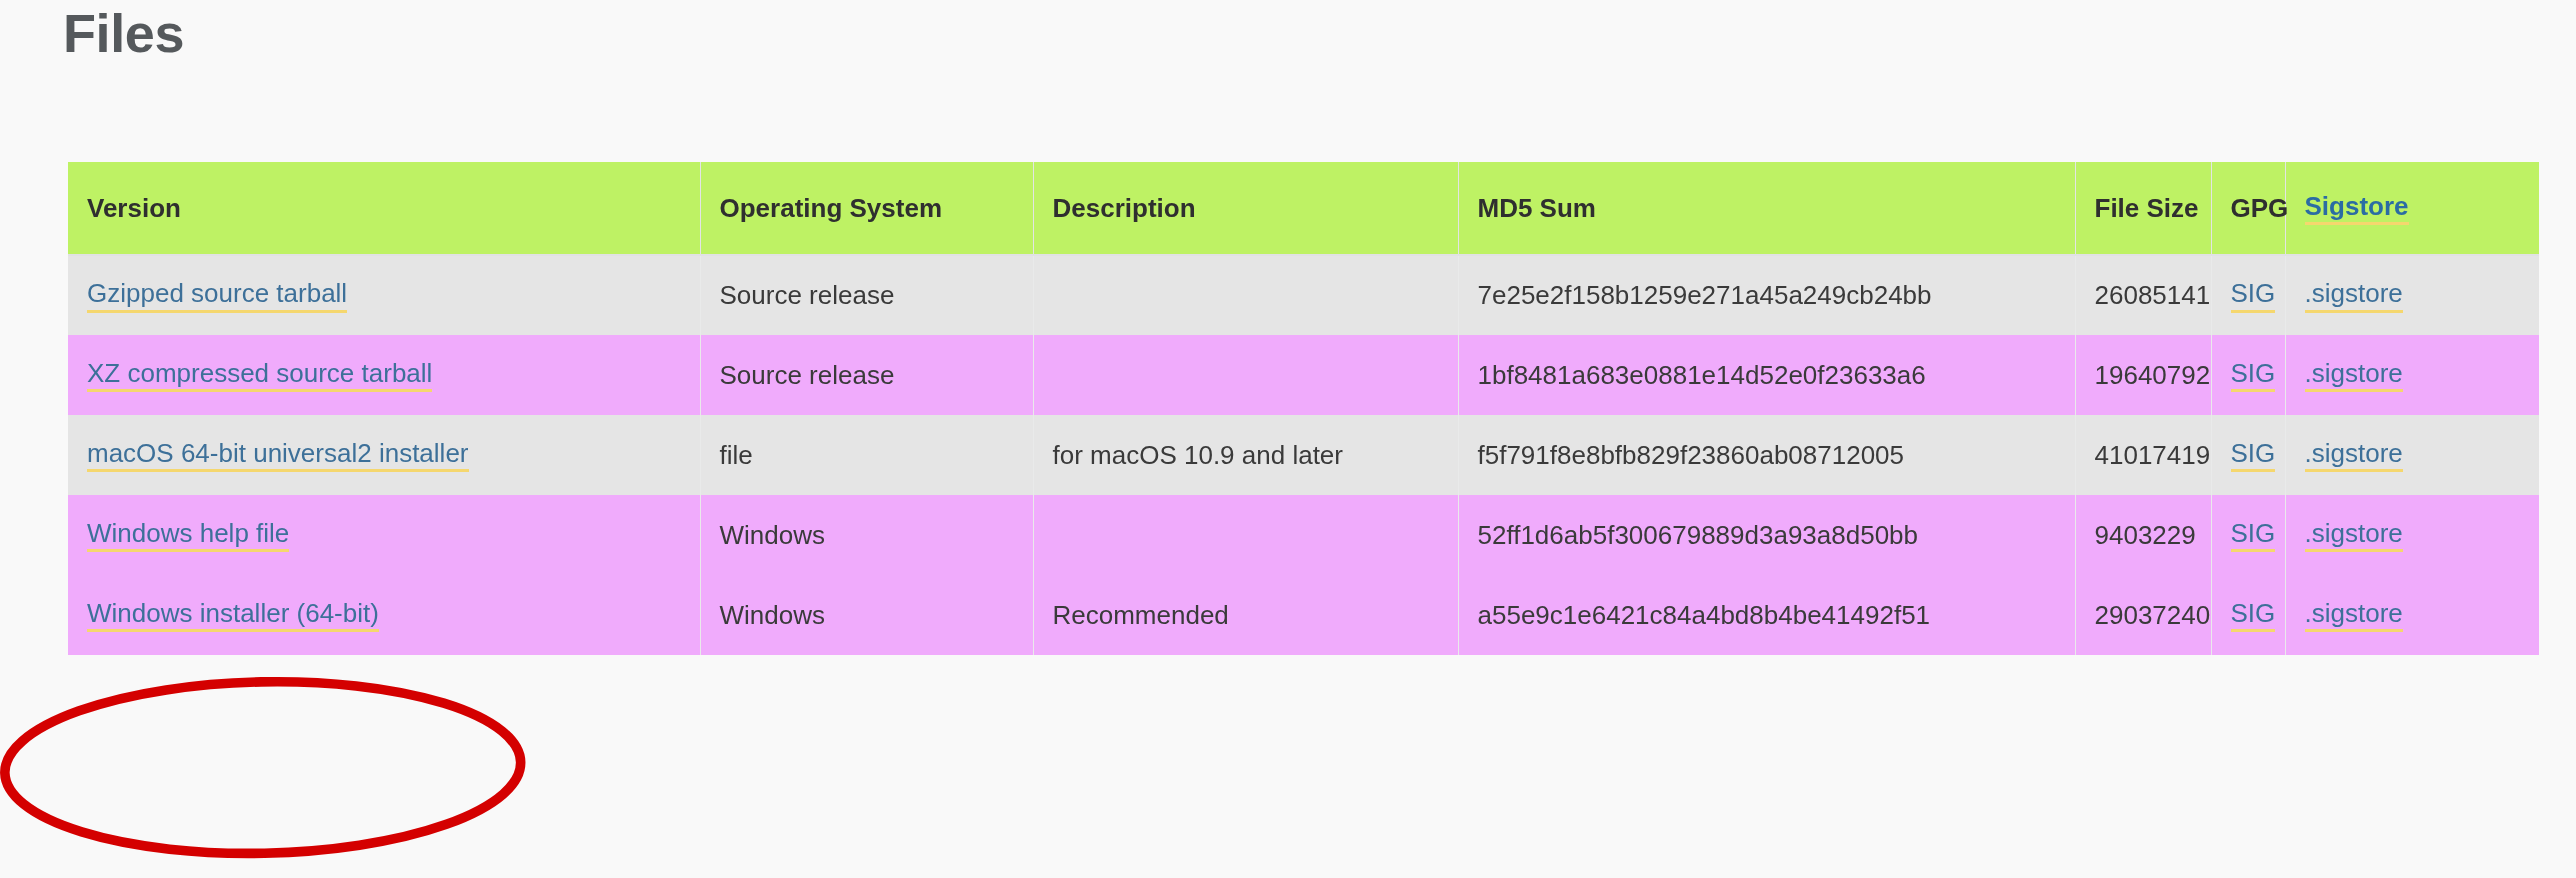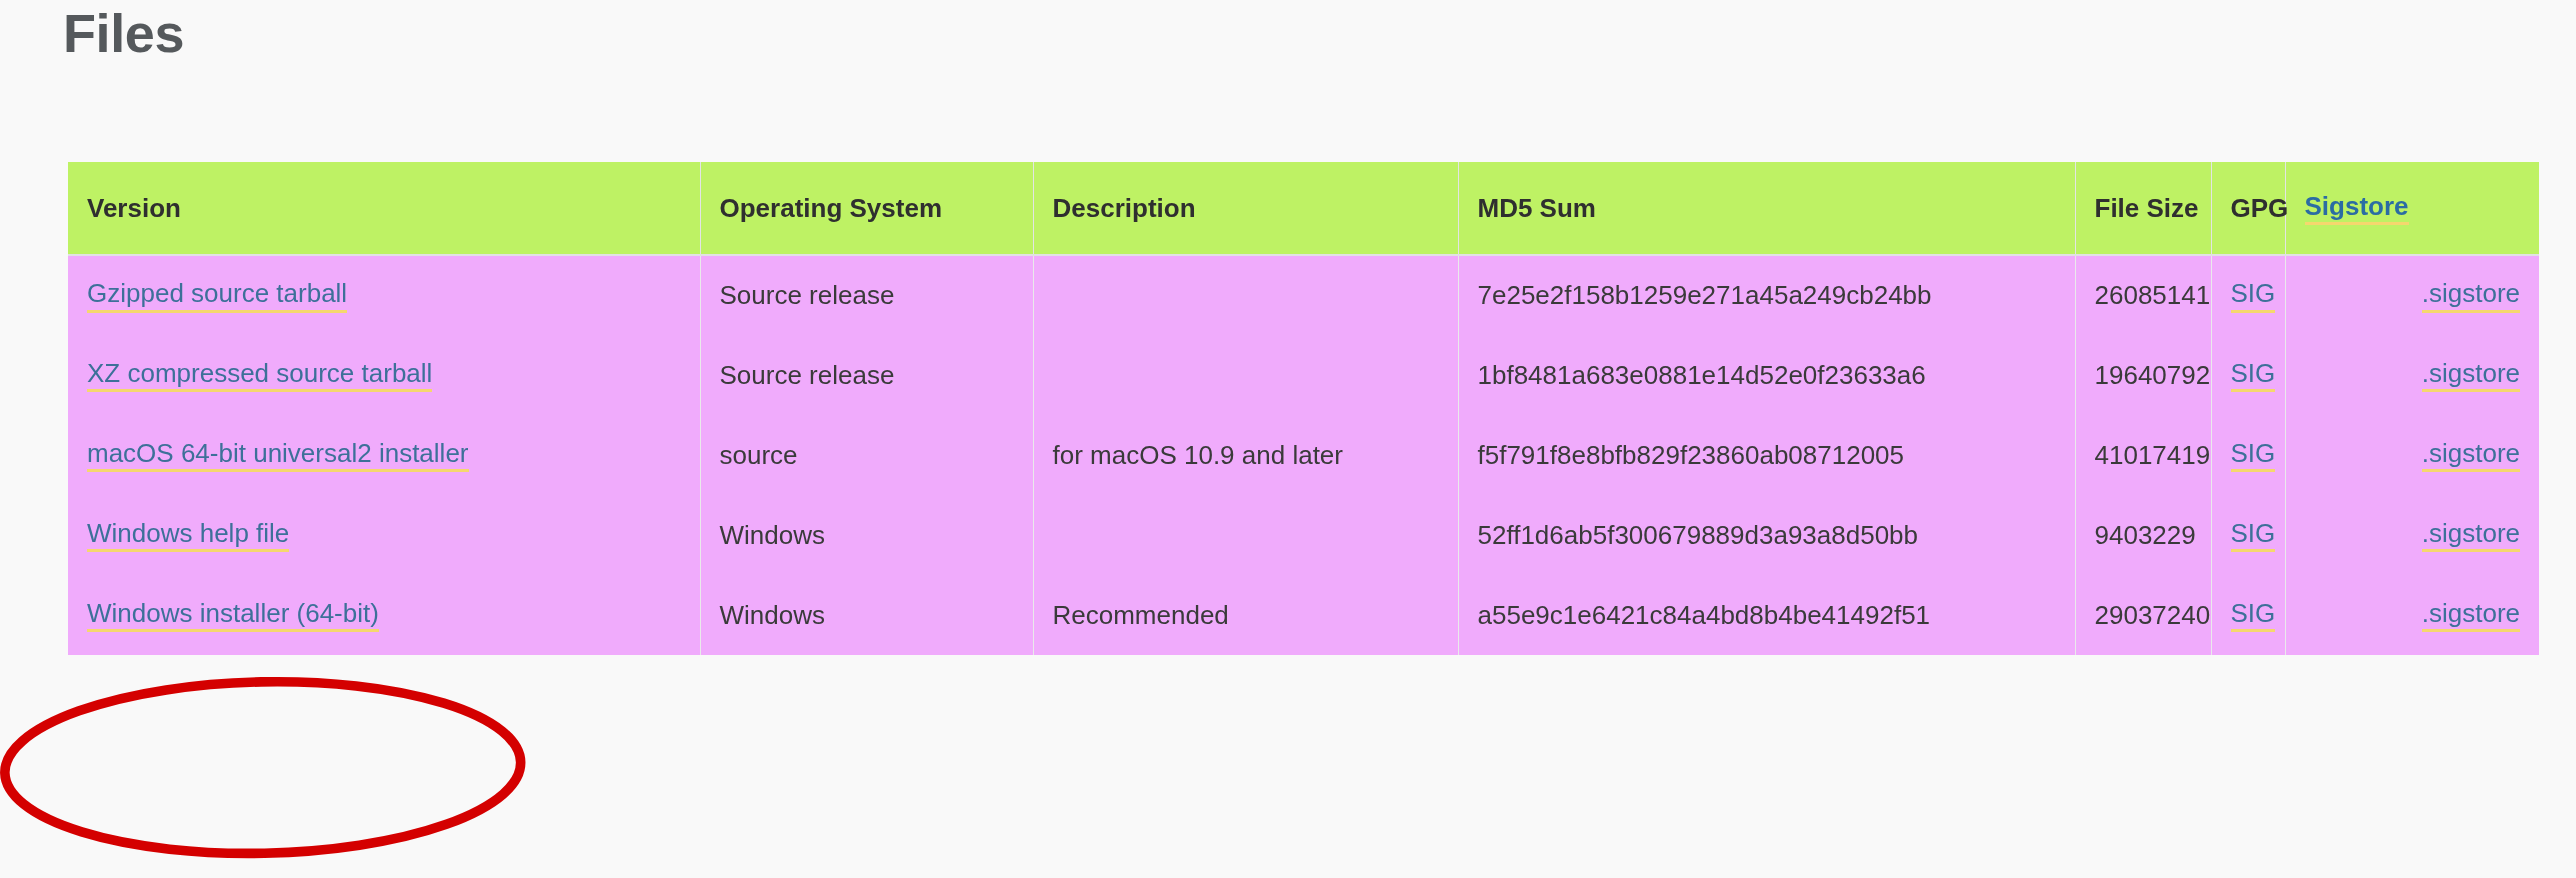--- a/index.html
+++ b/index.html
@@ -80,23 +80,23 @@
     padding: 14px 19px 14px 19px;
     border-right: 1.8px solid #e9eaea;
     vertical-align: middle;
     height: 80px;
     box-sizing: border-box;
     font-size: 26px;
     color: #3a3a3a;
     white-space: nowrap;
     overflow: hidden;
   }
-  table.files tbody td:last-child { border-right: none; text-align: right; }
-
-  table.files tbody tr.row-odd  td { background: #f0abfc; }
+  table.files tbody td:last-child { border-right: none; }
+
+  table.files tbody tr.row-odd  td { background: #e5e5e5; }
   table.files tbody tr.row-even td { background: #f0abfc; }
 
   
   a.tlink {
     color: #3d7099;
     text-decoration: none;
     border-bottom: 3.5px solid #f5d76e;
     padding-bottom: 2.6px;
     display: inline-block;
     line-height: 1.05;
@@ -166,21 +166,21 @@
             <td><a class="tlink" href="#">XZ compressed source tarball</a></td>
             <td>Source release</td>
             <td></td>
             <td>1bf8481a683e0881e14d52e0f23633a6</td>
             <td>19640792</td>
             <td class="sig-cell"><a class="tlink" href="#">SIG</a></td>
             <td class="sigstore-cell"><a class="tlink" href="#">.sigstore</a></td>
           </tr>
           <tr class="row-odd">
             <td><a class="tlink" href="#">macOS 64-bit universal2 installer</a></td>
-            <td>source</td>
+            <td>file</td>
             <td>for macOS 10.9 and later</td>
             <td>f5f791f8e8bfb829f23860ab08712005</td>
             <td>41017419</td>
             <td class="sig-cell"><a class="tlink" href="#">SIG</a></td>
             <td class="sigstore-cell"><a class="tlink" href="#">.sigstore</a></td>
           </tr>
           <tr class="row-even">
             <td><a class="tlink" href="#">Windows help file</a></td>
             <td>Windows</td>
             <td></td>

